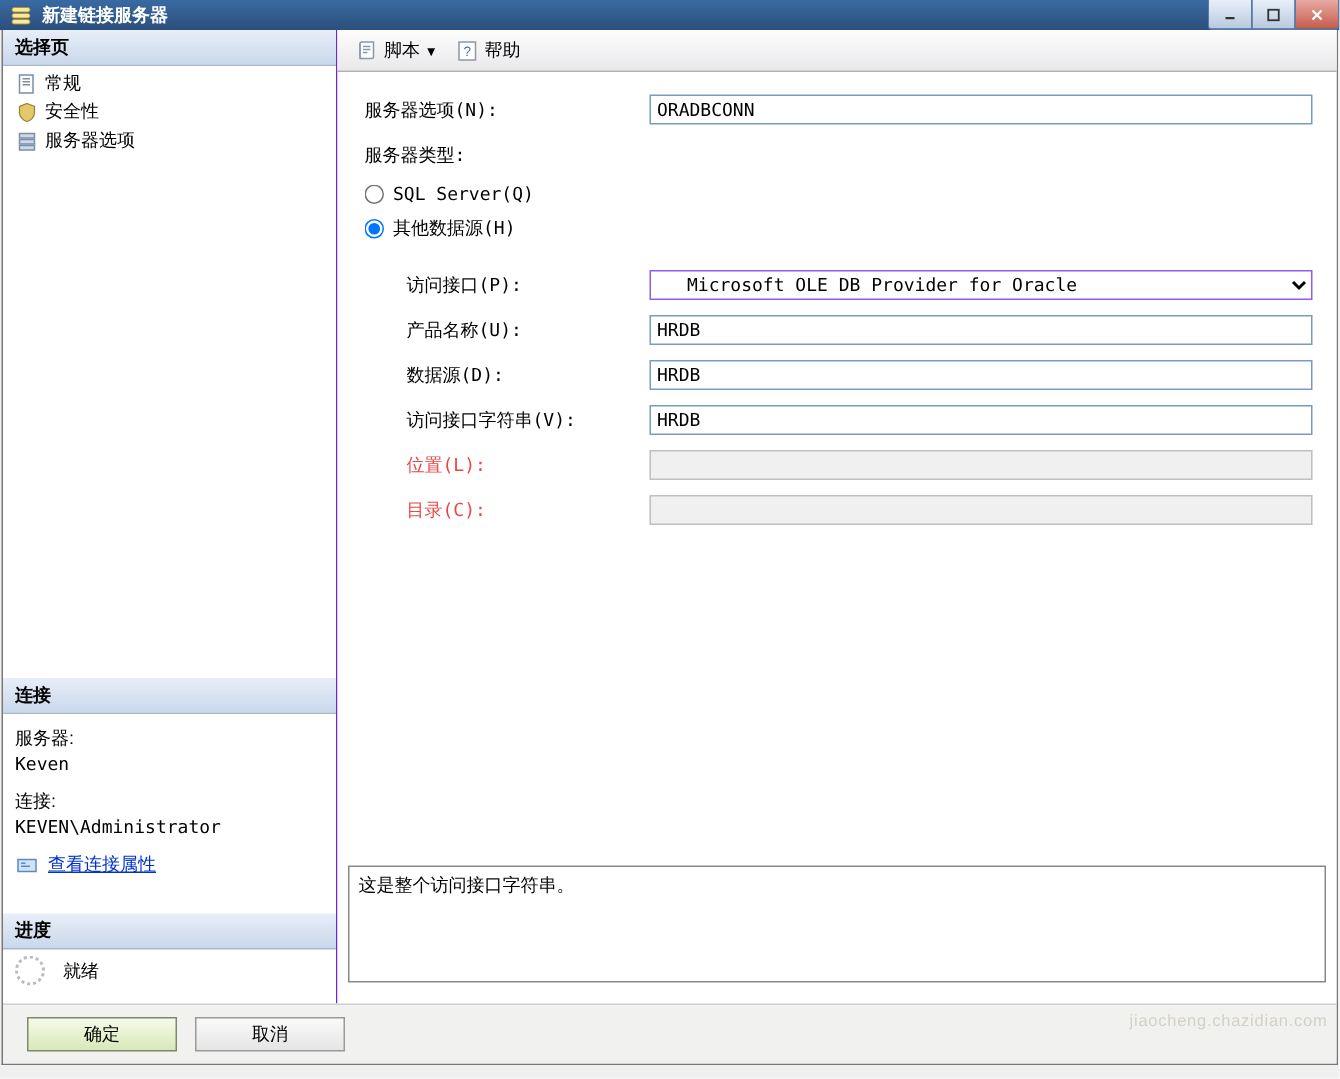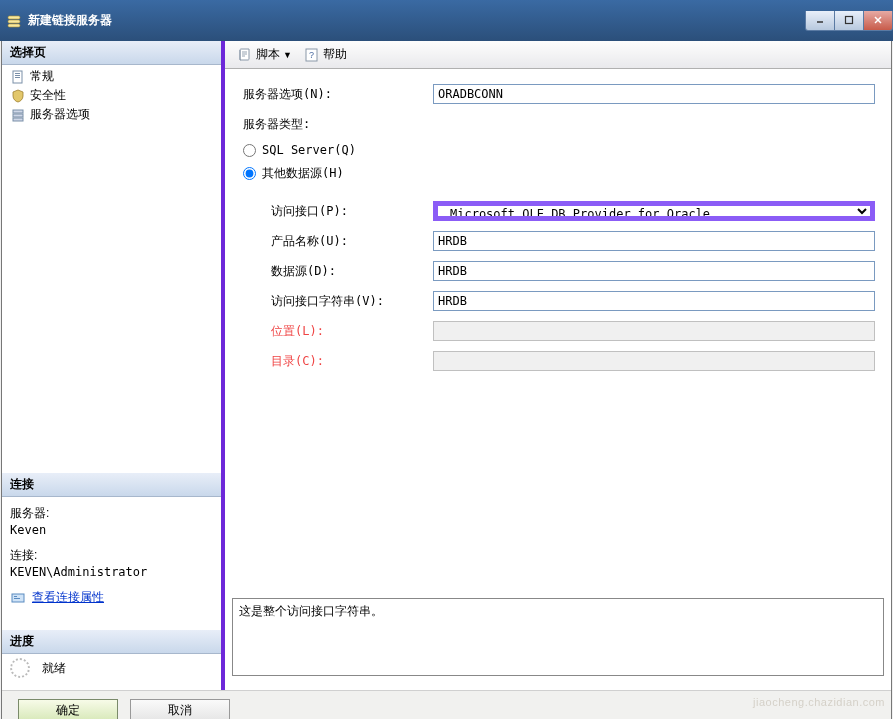--- a/index.html
+++ b/index.html
@@ -5,21 +5,21 @@
     * { box-sizing: border-box; margin: 0; padding: 0; }
     body {
       font-family: "SimSun", "Microsoft YaHei", Arial, sans-serif;
       font-size: 12px;
       background: #f0f0f0;
       width: 893px;
       height: 719px;
       overflow: hidden;
     }
     .titlebar {
-      height: 41px;
+      height: 20px;
       background: linear-gradient(to bottom, #3a6aa3 0%, #2b4f7a 100%);
       display: flex;
       align-items: center;
       padding-left: 6px;
       color: white;
       font-size: 12px;
       font-weight: bold;
     }
     .titlebar-icon {
       width: 16px; height: 16px;
@@ -58,21 +58,21 @@
     .main-area {
       flex: 1;
       display: flex;
       min-height: 0;
     }
 
     
     .sidebar {
       width: 223px;
       background: #fff;
-      border-right: 4px solid #6d28d9;
+      border-right: 1px solid #6d28d9;
       display: flex;
       flex-direction: column;
     }
     .section-header {
       background: linear-gradient(to bottom, #e8eef8, #c9d8eb);
       border-bottom: 1px solid #a7b7cc;
       padding: 3px 8px;
       font-weight: bold;
     }
     .sidebar-list { padding: 2px 4px; }
@@ -131,22 +131,22 @@
       background: #fff;
     }
     .form-input.disabled { background: #f0f0f0; border-color: #c0c0c0; color: #999; }
     .radio-row { display: flex; align-items: center; gap: 6px; padding-left: 0; margin-bottom: 8px; }
     .radio-row input[type=radio]{ margin: 0; }
     .radio-row label { font-family: "SimSun", monospace; }
     .select-wrap { flex: 1; position: relative; }
     .select-wrap .form-select {
       width: 100%;
       height: 20px;
-      border: 5px solid #8b5cf6;
-      padding-left: 8px;
+      border: 1px solid #8b5cf6;
+      padding-left: 20px;
       font-family: "SimSun", monospace;
       font-size: 12px;
       background: #fff;
     }
     .section-gap { height: 10px; }
 
     .msg-box {
       margin: 0 7px;
       border: 1px solid #888;
       min-height: 78px;

